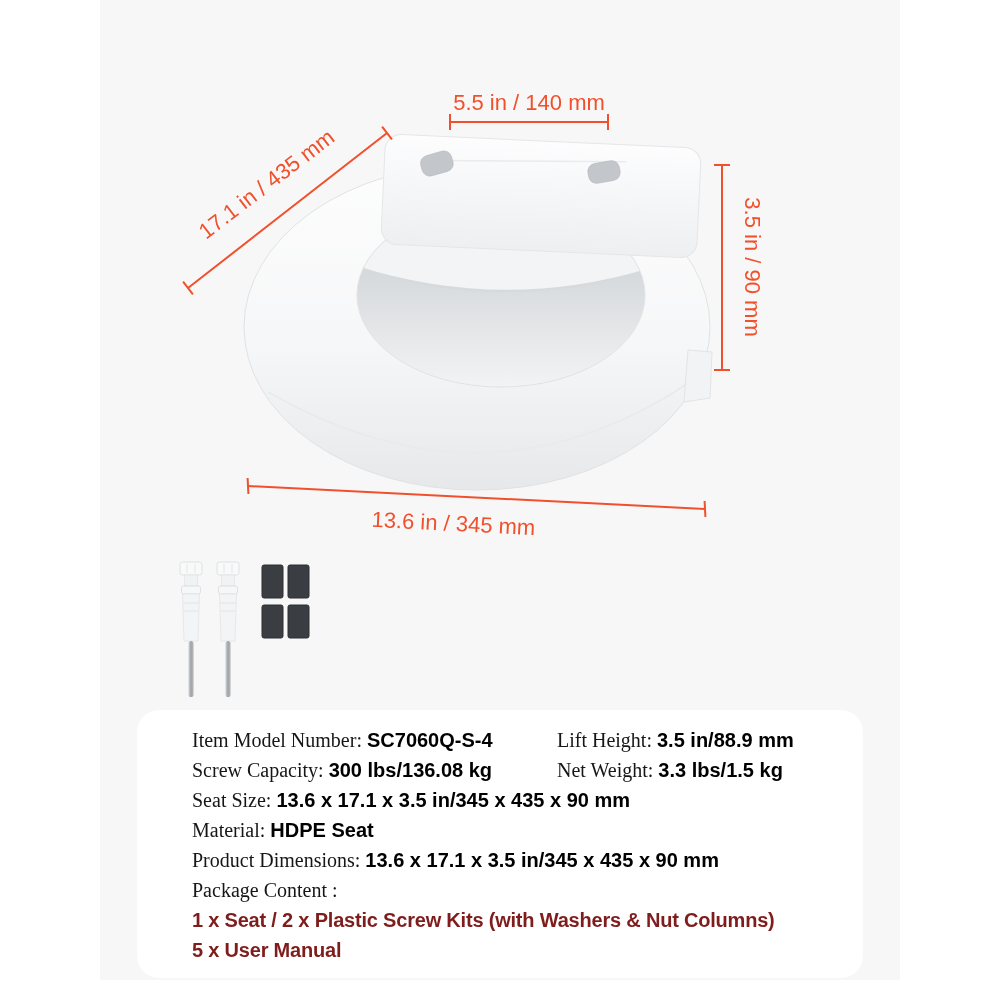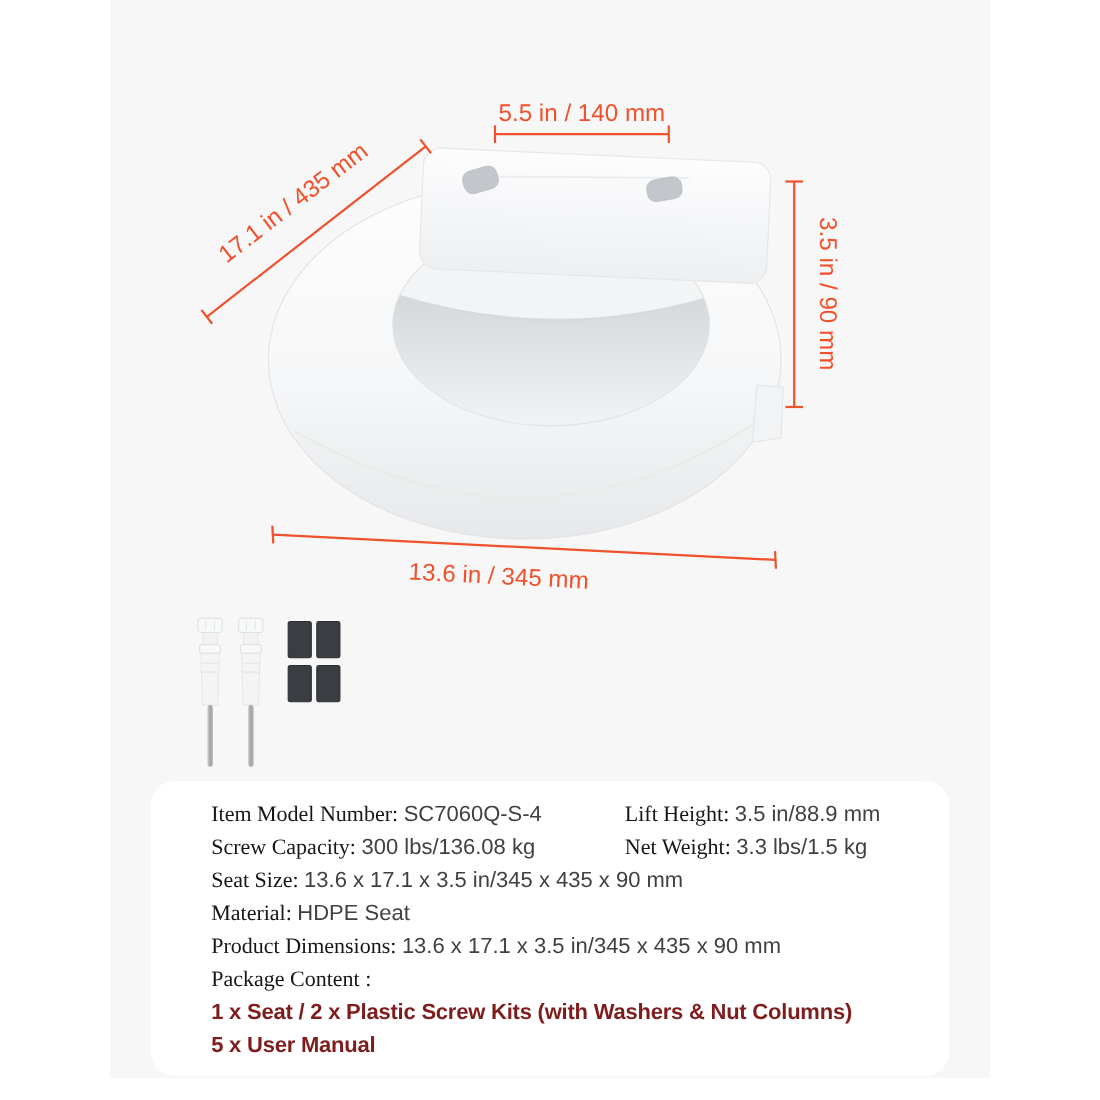--- a/index.html
+++ b/index.html
@@ -18,23 +18,23 @@
   .dim-text  { fill:#f0502b; font-size:22px; font-weight:400; }
   .spec-card {
     position:absolute; left:137px; top:710px; width:726px; height:268px;
     background:#ffffff; border-radius:22px;
   }
   .spec-body {
     position:absolute; left:55px; top:15px; right:20px;
     font-size:20px; line-height:30px; color:#161616;
   }
   .row { position:relative; height:30px; white-space:nowrap; }
-  .col-right { position:absolute; left:376px; top:0; }
+  .col-right { position:absolute; left:365px; top:0; }
   .lbl { color:#161616; font-weight:400;font-family:Liberation Serif, serif; }
-  .val { color:#404040; font-weight:400; }
+  .val { color:#000000; font-weight:700; }
   .orange-line { color:#7f1d1d; font-weight:700; letter-spacing:-0.2px; }
 </style>
 </head>
 <body>
 
 <div class="stage">
 
   <div class="panel"></div>
 
   <svg class="scene" viewBox="0 0 1000 1000">

